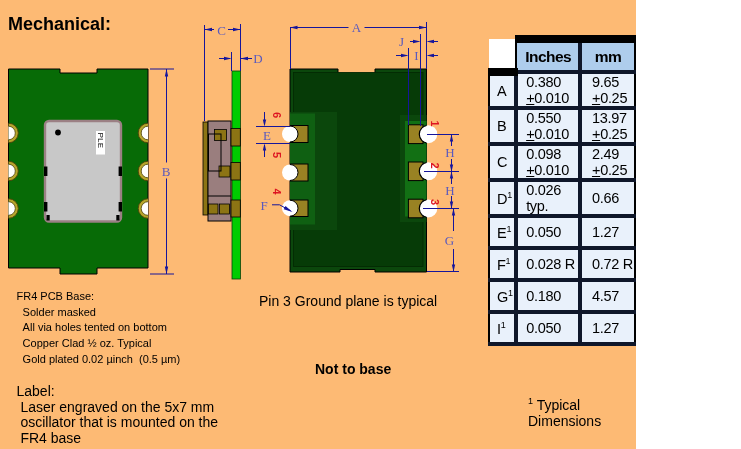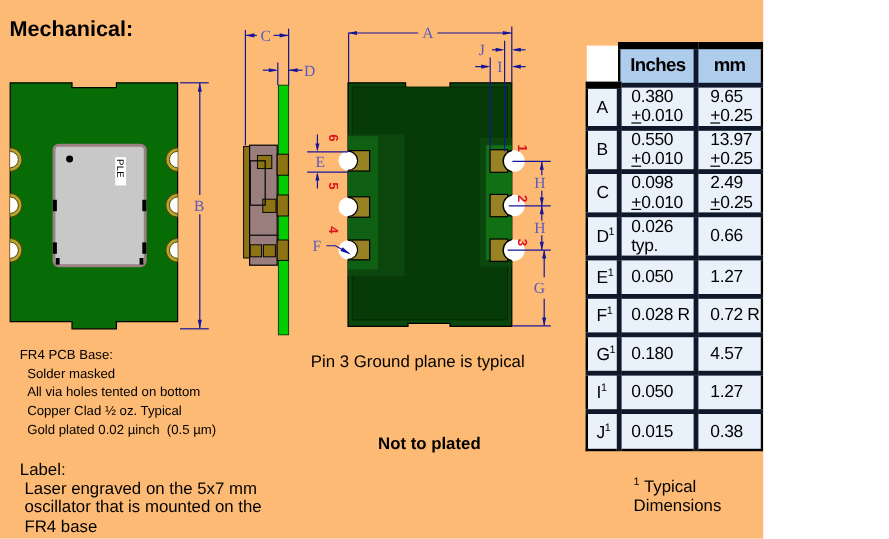--- a/index.html
+++ b/index.html
@@ -9,21 +9,21 @@
   u{text-decoration:underline;text-underline-offset:1px;}
   table{border-collapse:collapse;position:absolute;left:488px;top:35px;font-size:14.5px;letter-spacing:-0.3px;}
   td{border:4px solid #0f172a;background:#e9f1fb;padding:0;}
   td.c1{width:26px;text-align:left;padding-left:7px;}
   td.c2{width:93px;padding-left:8px;}
   td.c3{width:84px;padding-left:10px;}
   tr{height:32px;}
   tr.hdr{height:33px;}
   tr.hdr td{background:#aecdec;font-weight:bold;font-size:15.5px;letter-spacing:-0.5px;}
   tr.hdr td.nob{border:none;background:#fff;}
-  .bt{border-top:6px solid #000000;} .bb{border-bottom:2px solid #000;}
+  .bt{border-top:8px solid #000000;} .bb{border-bottom:2px solid #000;}
   .bl{border-left:2px solid #000;} .br{border-right:2px solid #000;}
   sup{font-size:9px;vertical-align:super;}
 </style>
 </head>
 <body>
 <div id="page">
 
   <div class="txt" style="left:8px;top:14px;font-size:18px;font-weight:bold;">Mechanical:</div>
 
   <svg width="480" height="300" viewBox="0 0 480 300" style="position:absolute;left:0;top:0;">
@@ -237,21 +237,21 @@
     &nbsp;&nbsp;Copper Clad ½ oz. Typical<br>
     &nbsp;&nbsp;Gold plated 0.02 µinch&nbsp; (0.5 µm)
   </div>
   <div class="txt" style="left:16.5px;top:384px;font-size:14px;line-height:15.7px;">
     Label:<br>
     &nbsp;Laser engraved on the 5x7 mm<br>
     &nbsp;oscillator that is mounted on the<br>
     &nbsp;FR4 base
   </div>
   <div class="txt" style="left:259px;top:293px;font-size:14px;">Pin 3 Ground plane is typical</div>
-  <div class="txt" style="left:315px;top:361px;font-size:14px;font-weight:bold;">Not to plated</div>
+  <div class="txt" style="left:315px;top:361px;font-size:14px;font-weight:bold;">Not to base</div>
 
   <table cellspacing="0">
     <tbody>
         <tr class="hdr">
           <td class="nob"></td>
           <td class="c2 bt bl">Inches</td>
           <td class="c3 bt br" style="text-align:center;padding-left:0;">mm</td>
         </tr>
     <tr>
           <td class="c1 bt bl">A</td>
@@ -286,21 +286,16 @@
     <tr>
           <td class="c1 bl">G<sup>1</sup></td>
           <td class="c2">0.180</td>
           <td class="c3 br">4.57</td>
         </tr>
     <tr>
           <td class="c1 bl">I<sup>1</sup></td>
           <td class="c2">0.050</td>
           <td class="c3 br">1.27</td>
         </tr>
-    <tr>
-          <td class="c1 bl bb">J<sup>1</sup></td>
-          <td class="c2 bb">0.015</td>
-          <td class="c3 br bb">0.38</td>
-        </tr>
   </tbody>
     </table>
   <div class="txt" style="left:528px;top:396px;font-size:14px;"><sup>1</sup> Typical Dimensions</div>
 </div>
 
 </body></html>

